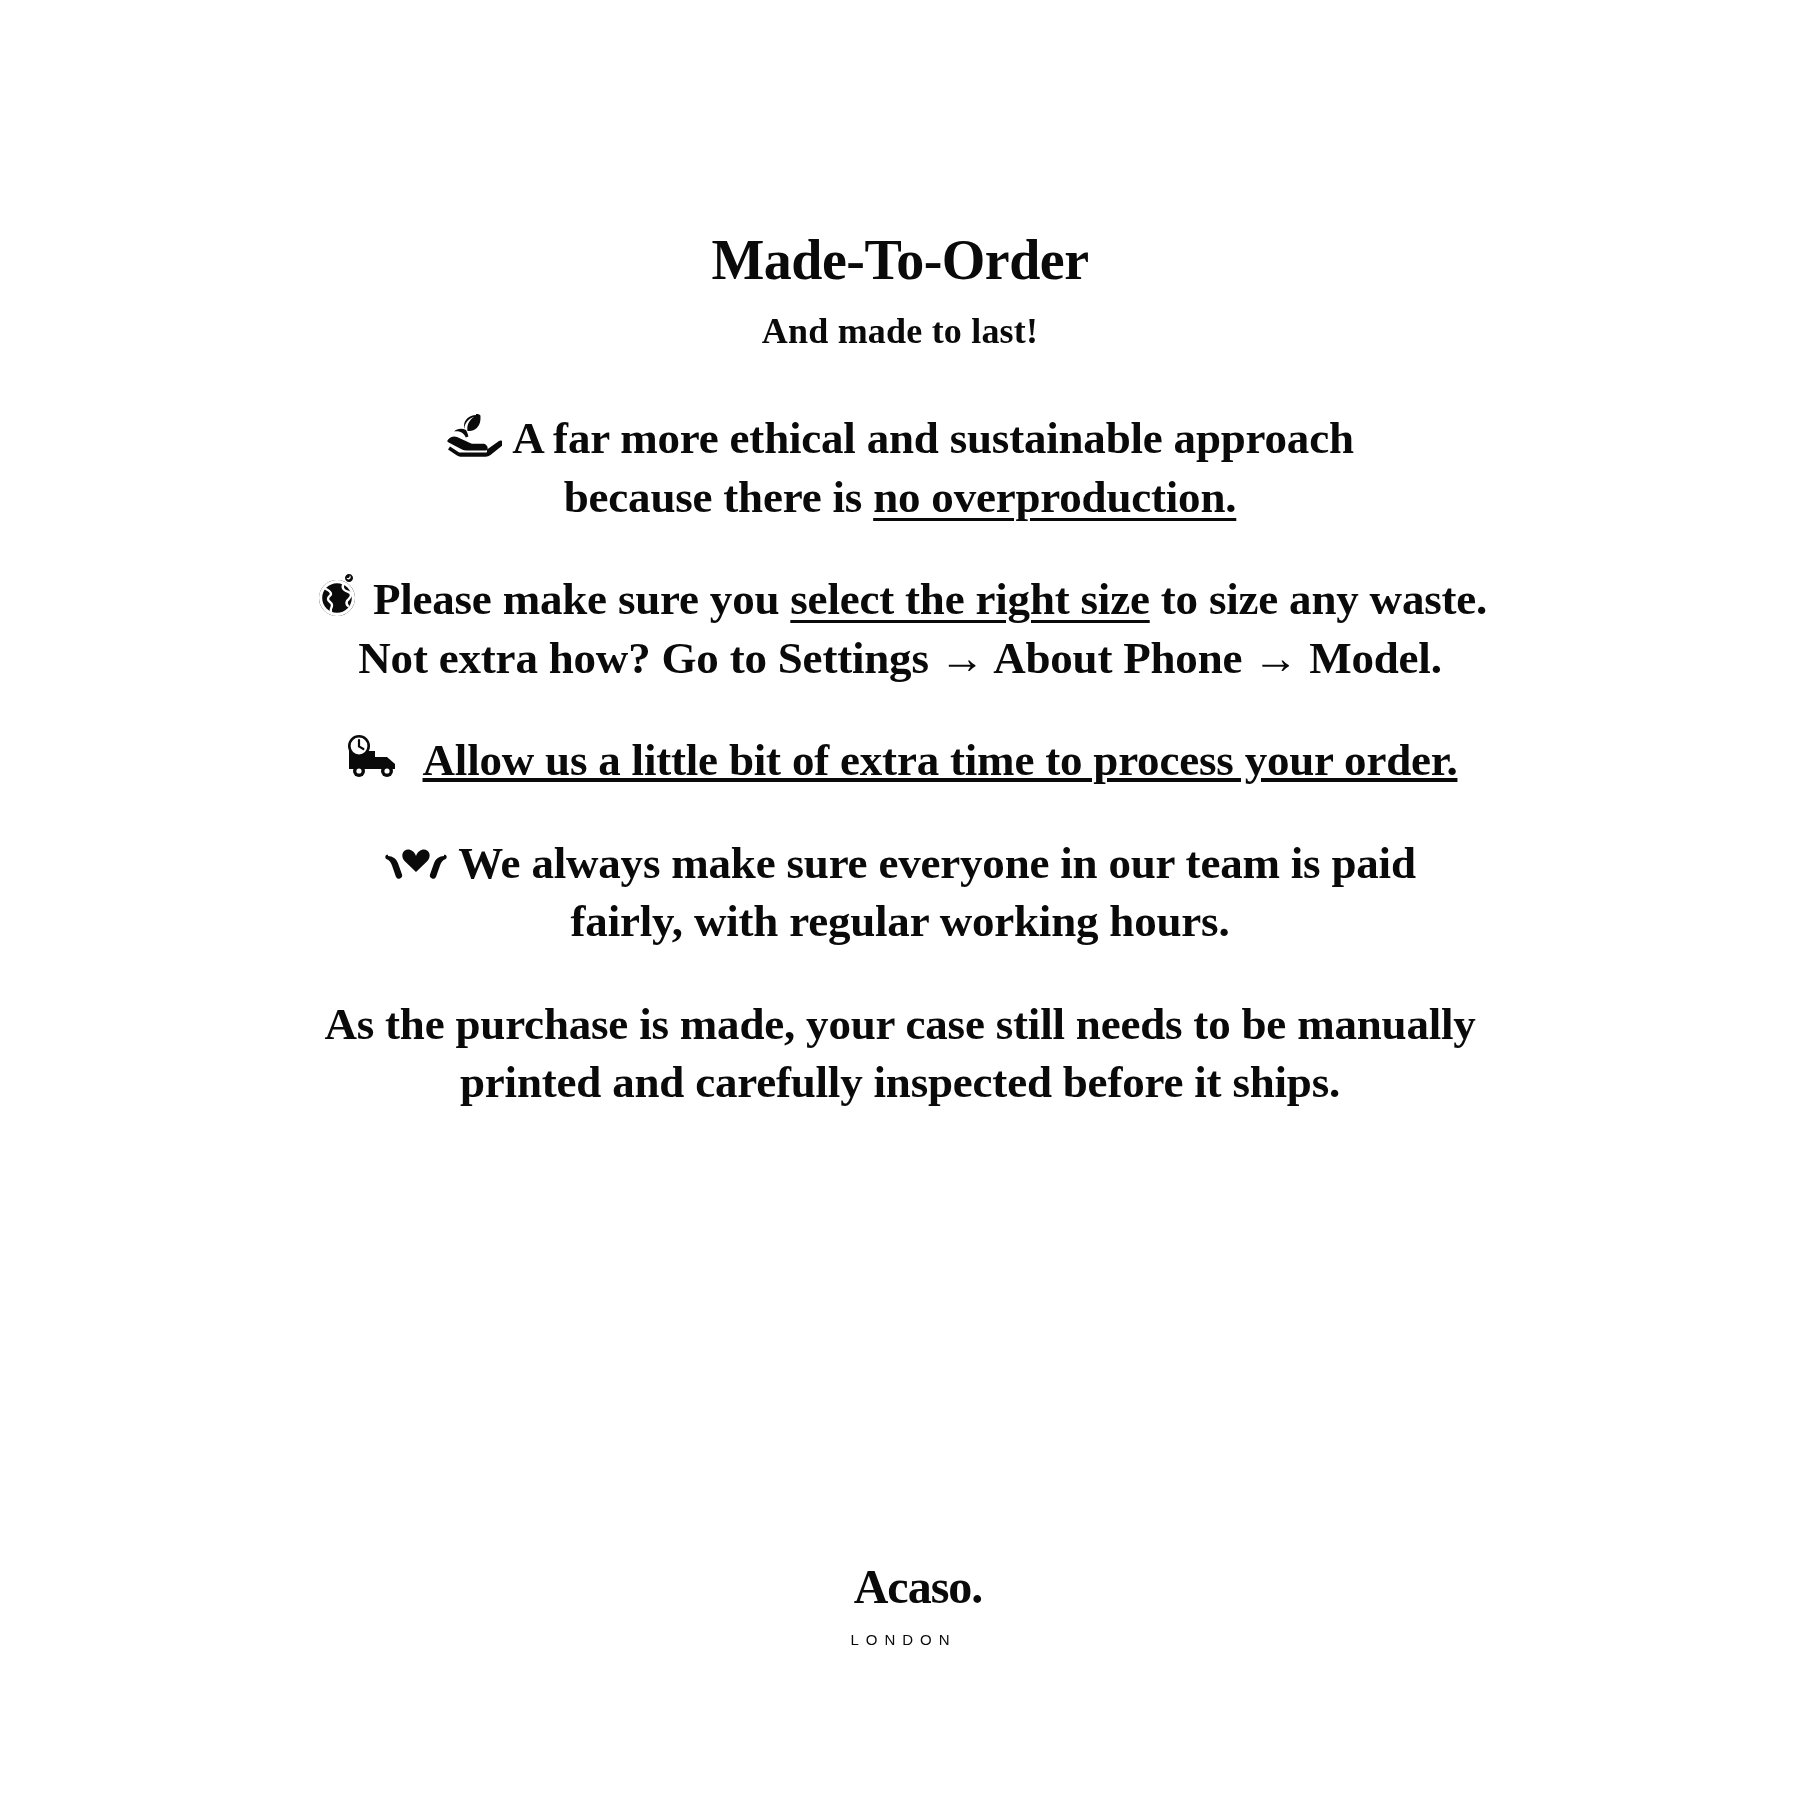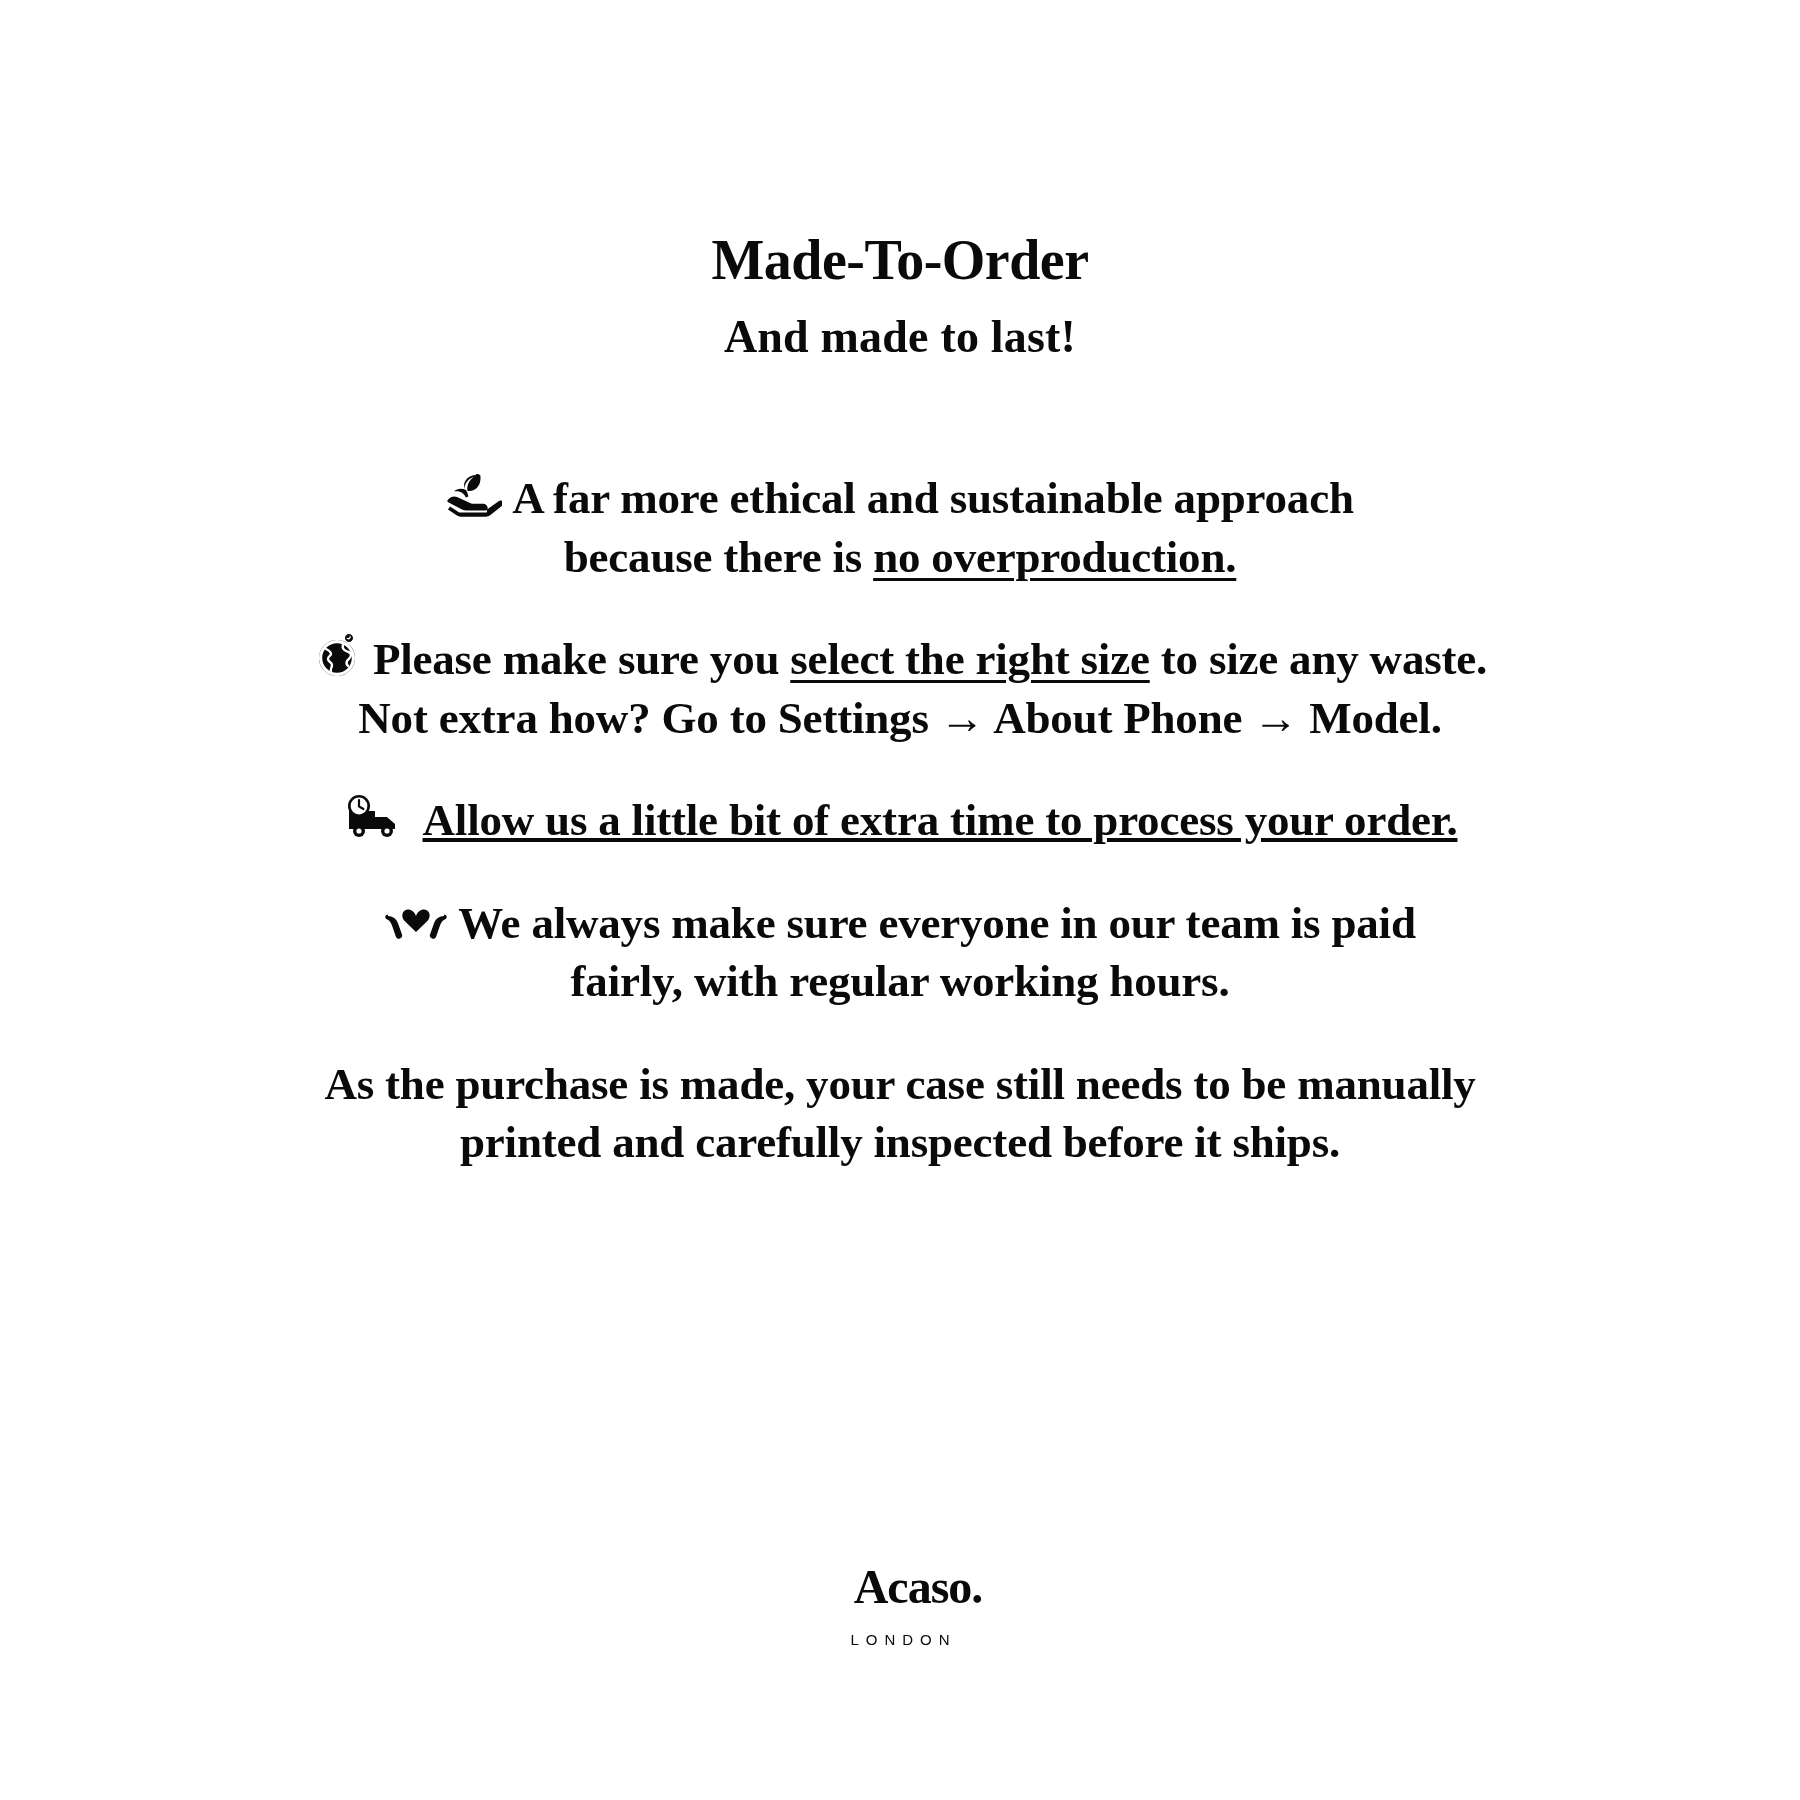--- a/index.html
+++ b/index.html
@@ -28,29 +28,29 @@
   .title {
     margin-top: 232px;
     font-size: 56px;
     font-weight: 700;
     letter-spacing: -0.5px;
     line-height: 1;
     text-align: center;
   }
   .subtitle {
     margin-top: 22px;
-    font-size: 46px;
+    font-size: 36px;
     font-weight: 700;
     text-align: center;
     letter-spacing: 0.2px;
   }
 
   
   .bullets {
-    margin-top: 106px;
+    margin-top: 57px;
     width: 1660px;
     display: flex;
     flex-direction: column;
     align-items: flex-start;
   }
   .bullet {
     width: 100%;
     text-align: center;
     font-size: 45px;
     font-weight: 700;

